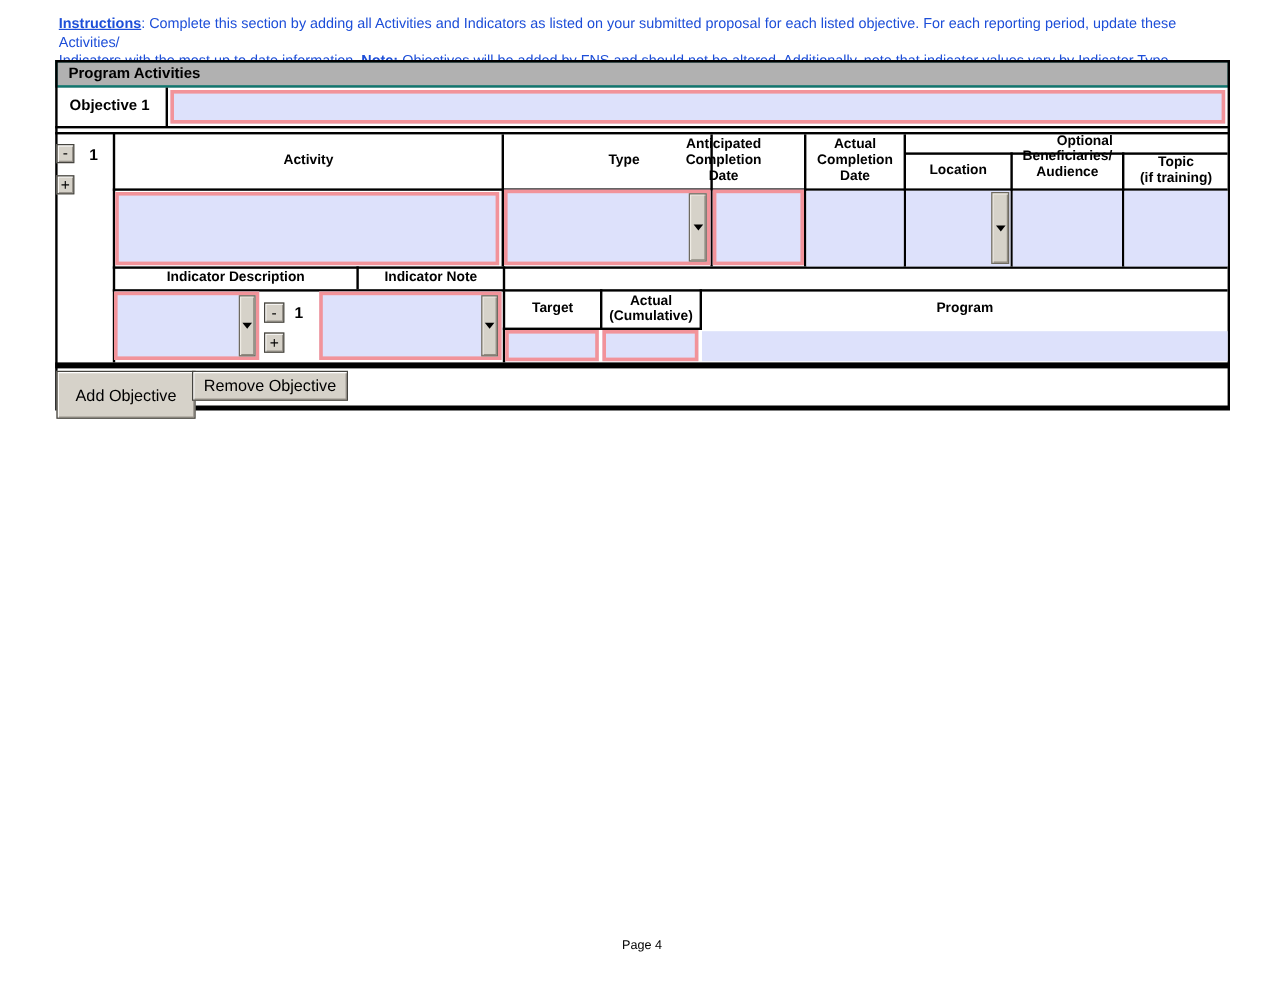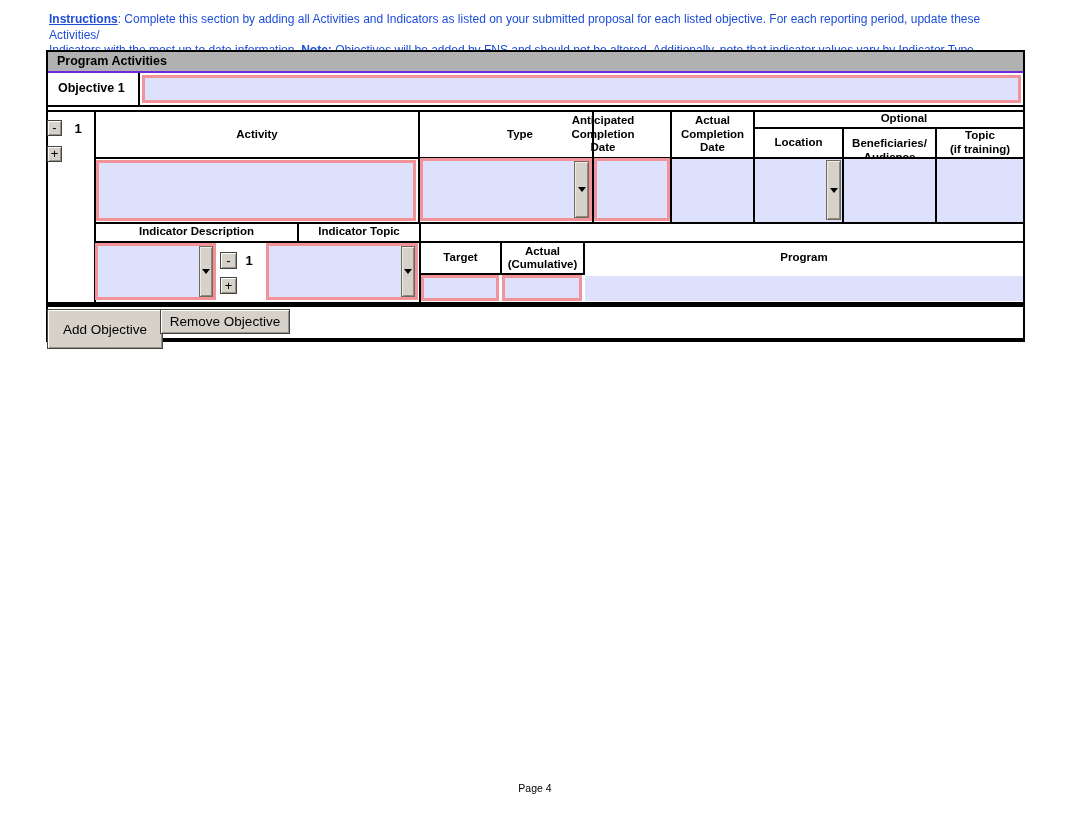--- a/index.html
+++ b/index.html
@@ -12,21 +12,21 @@
   .instructions{
     left:49px;top:12px;width:976px;font-size:12px;line-height:15.5px;
     white-space:pre-line;color:#1d4ed8;
   }
   .instructions .lbl{font-weight:bold;text-decoration:underline;}
   .instructions .note{font-weight:bold;}
   
   .outer-box{left:46px;top:50px;width:979px;height:292px;border:2px solid #000;border-bottom-width:4px;}
   .section-header{
     left:46px;top:50px;width:979px;height:23px;background:var(--gray,#b1b1b1);
-    border:2px solid #6d28d9;font-weight:bold;font-size:12.5px;line-height:19px;padding-left:9px;
+    border:2px solid #0f766e;font-weight:bold;font-size:12.5px;line-height:19px;padding-left:9px;
   }
   
   .vline,.hline{background:#000;}
   
   .field{background:var(--lav,#dde1fb);}
   .req{border:3px solid var(--pink,#f2939a);background:var(--lav,#dde1fb);}
   
   .combo{position:absolute;box-sizing:border-box;}
   .combo-bar{
     position:absolute;top:0;bottom:0;right:0;width:13px;
@@ -84,21 +84,21 @@
   <div class="abs hdr" style="left:96px;top:112px;width:322px;height:45px;">Activity</div>
   <div class="abs hdr" style="left:420px;top:112px;width:200px;height:45px;">Type</div>
   <div class="abs hdr" style="left:564px;top:112px;width:78px;height:45px;">Anticipated
 Completion
 Date</div>
   <div class="abs hdr" style="left:672px;top:112px;width:81px;height:45px;">Actual
 Completion
 Date</div>
   <div class="abs hdr" style="left:755px;top:111px;width:268px;height:16px;padding-left:30px;">Optional</div>
   <div class="abs hdr" style="left:755px;top:129px;width:87px;height:27px;">Location</div>
-  <div class="abs hdr" style="left:844px;top:142px;width:91px;height:17px;">Beneficiaries/
+  <div class="abs hdr" style="left:844px;top:129px;width:91px;height:17px;">Beneficiaries/
 Audience</div>
   <div class="abs hdr" style="left:937px;top:129px;width:86px;height:27px;">Topic
 (if training)</div>
 
   <div class="abs btn3d smallbtn" style="left:47px;top:120px;width:15px;height:16px;">-</div>
   <div class="abs rownum" style="left:70px;top:120px;width:16px;height:16px;">1</div>
   <div class="abs btn3d smallbtn" style="left:47px;top:146px;width:15px;height:16px;">+</div>
 
   <div class="abs req" style="left:96px;top:160px;width:320px;height:61px;"></div>
   <div class="abs req combo" style="left:420px;top:158px;width:172px;height:63px;">
@@ -113,21 +113,21 @@
         <div class="tri"></div>
       </div>
   </div>
   <div class="abs field" style="left:844px;top:159px;width:91px;height:63px;"></div>
   <div class="abs field" style="left:937px;top:159px;width:86px;height:63px;"></div>
 
   <div class="abs vline" style="left:297px;top:222px;width:2px;height:19px;"></div>
   <div class="abs vline" style="left:419px;top:222px;width:2px;height:80px;"></div>
   <div class="abs hline" style="left:94px;top:241px;width:929px;height:2px;"></div>
   <div class="abs hdr" style="left:96px;top:224px;width:201px;height:16px;">Indicator Description</div>
-  <div class="abs hdr" style="left:299px;top:224px;width:120px;height:16px;">Indicator Topic</div>
+  <div class="abs hdr" style="left:299px;top:224px;width:120px;height:16px;">Indicator Note</div>
 
   <div class="abs vline" style="left:500px;top:241px;width:2px;height:33px;"></div>
   <div class="abs vline" style="left:583px;top:241px;width:2px;height:33px;"></div>
   <div class="abs hline" style="left:419px;top:273px;width:166px;height:2px;"></div>
   <div class="abs hdr" style="left:421px;top:243px;width:79px;height:30px;">Target</div>
   <div class="abs hdr" style="left:502px;top:243px;width:81px;height:30px;">Actual
 (Cumulative)</div>
   <div class="abs hdr" style="left:585px;top:243px;width:438px;height:30px;">Program</div>
 
   <div class="abs req combo" style="left:95px;top:243px;width:121px;height:57px;">

